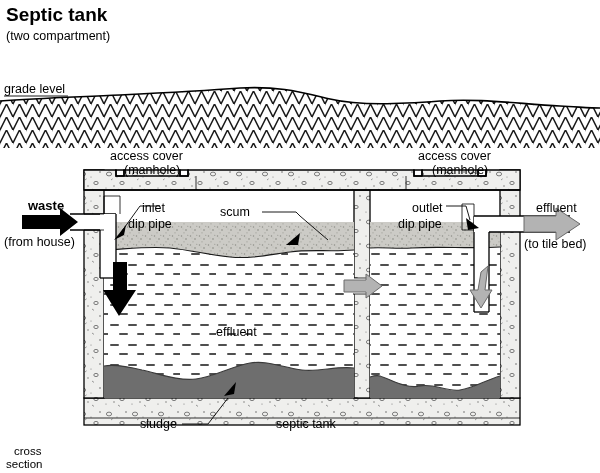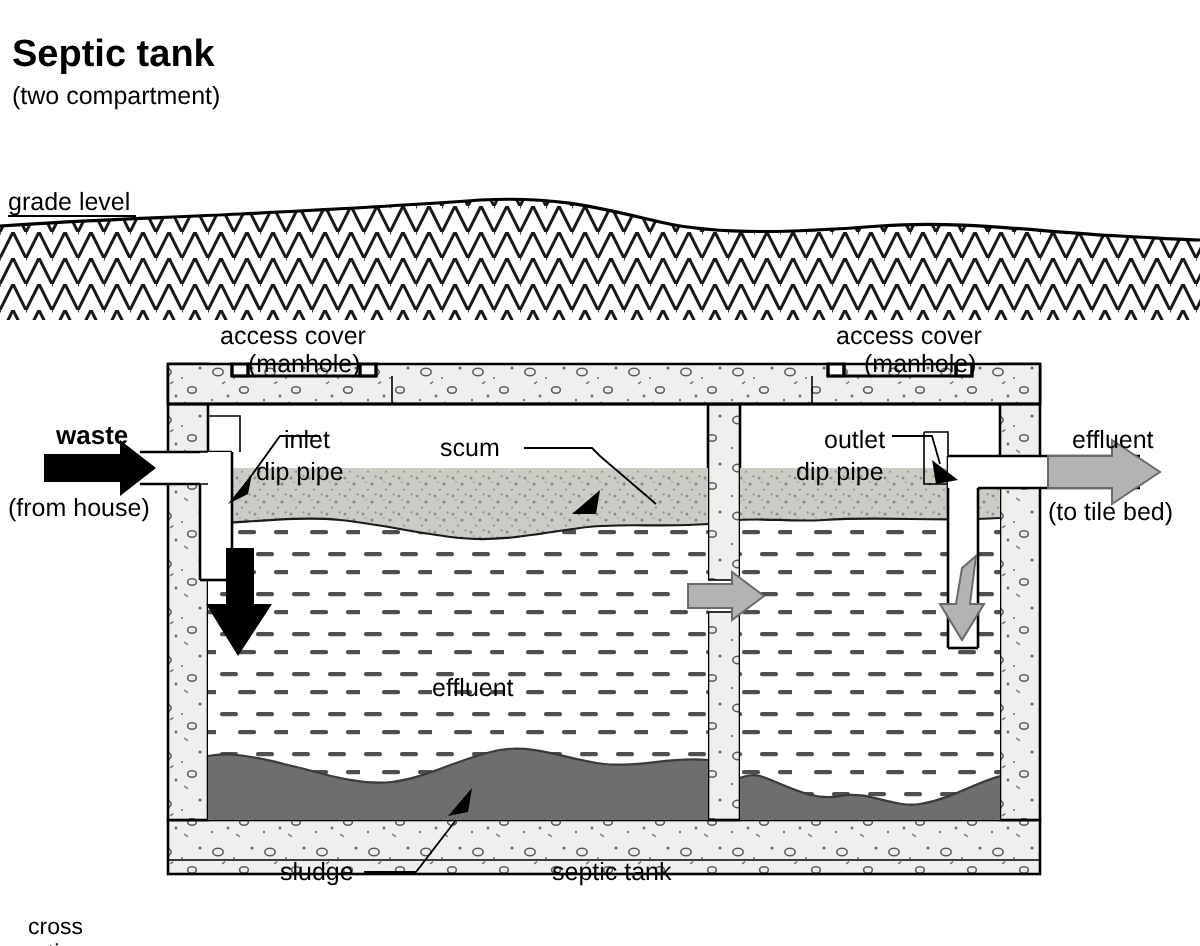--- a/index.html
+++ b/index.html
@@ -8,21 +8,21 @@
   }
   body {
     width: 600px; height: 473px;
     position: relative;
     overflow: hidden;
     font-family: "Liberation Sans", sans-serif;
     color: #000000;
   }
   #stage {
     position: absolute;
-    left: 0; top: 12px;
+    left: 0; top: 0;
     width: 600px; height: 360px;
   }
   svg#diagram {
     position: absolute;
     left: 0; top: 0;
     width: 600px;
     height: 473px;
     display: block;
   }
   .ttl {

